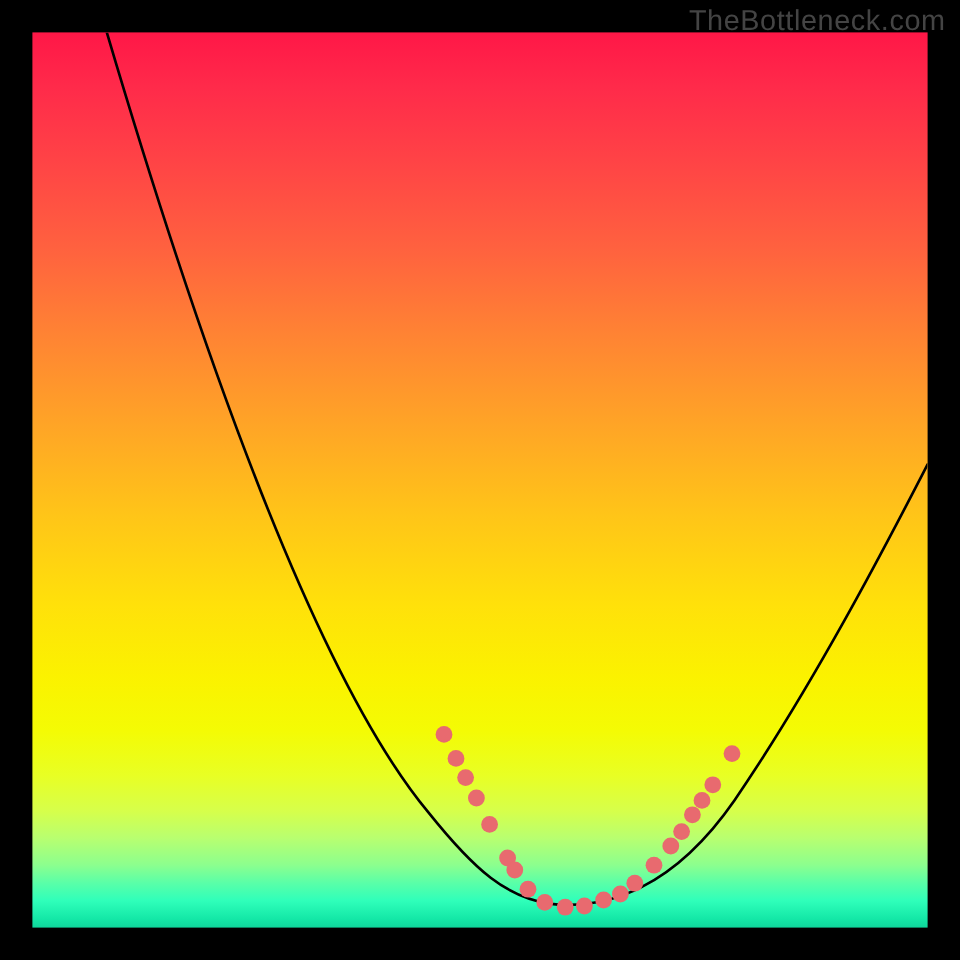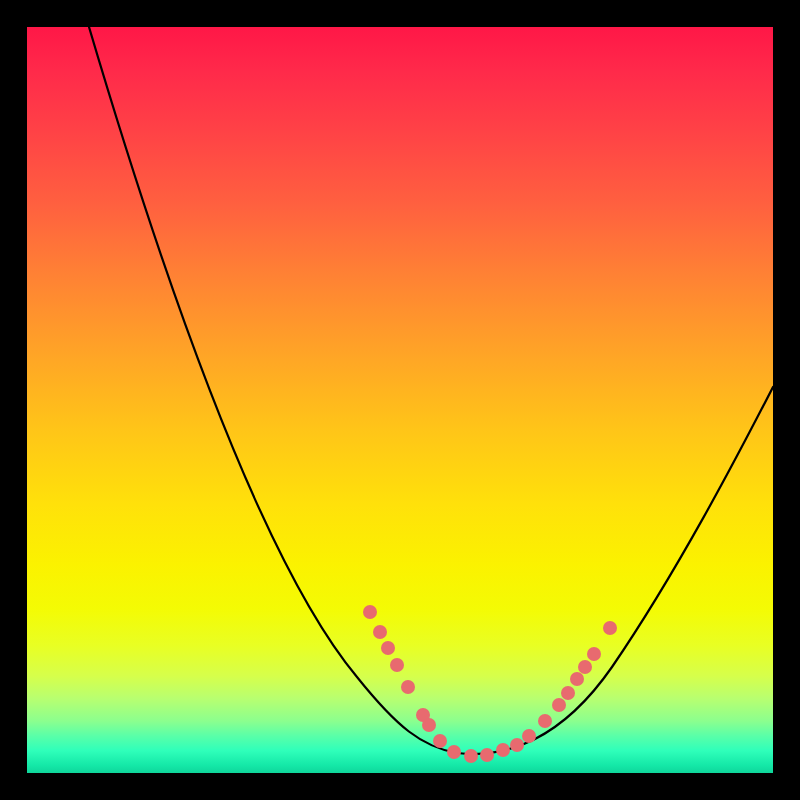--- a/index.html
+++ b/index.html
@@ -72,20 +72,21 @@
   .dot {
     fill: #e86a6f;
     stroke: none;
   }
 </style>
 </head>
 <body>
 
 <div class="frame">
 
+  <div class="watermark">TheBottleneck.com</div>
 
   <div class="plot-area">
     <svg class="curve" viewBox="0 0 746 746" preserveAspectRatio="none">
       <path class="curve-path" d="M 62 0 C 130 230, 230 530, 330 650 C 370 700, 395 720, 430 726 C 480 732, 535 712, 585 640 C 650 545, 710 430, 746 360"></path>
       <g id="marker-group">
           <circle cx="343" cy="585" r="7" class="dot"></circle>
           <circle cx="353" cy="605" r="7" class="dot"></circle>
           <circle cx="361" cy="621" r="7" class="dot"></circle>
           <circle cx="370" cy="638" r="7" class="dot"></circle>
           <circle cx="381" cy="660" r="7" class="dot"></circle>

